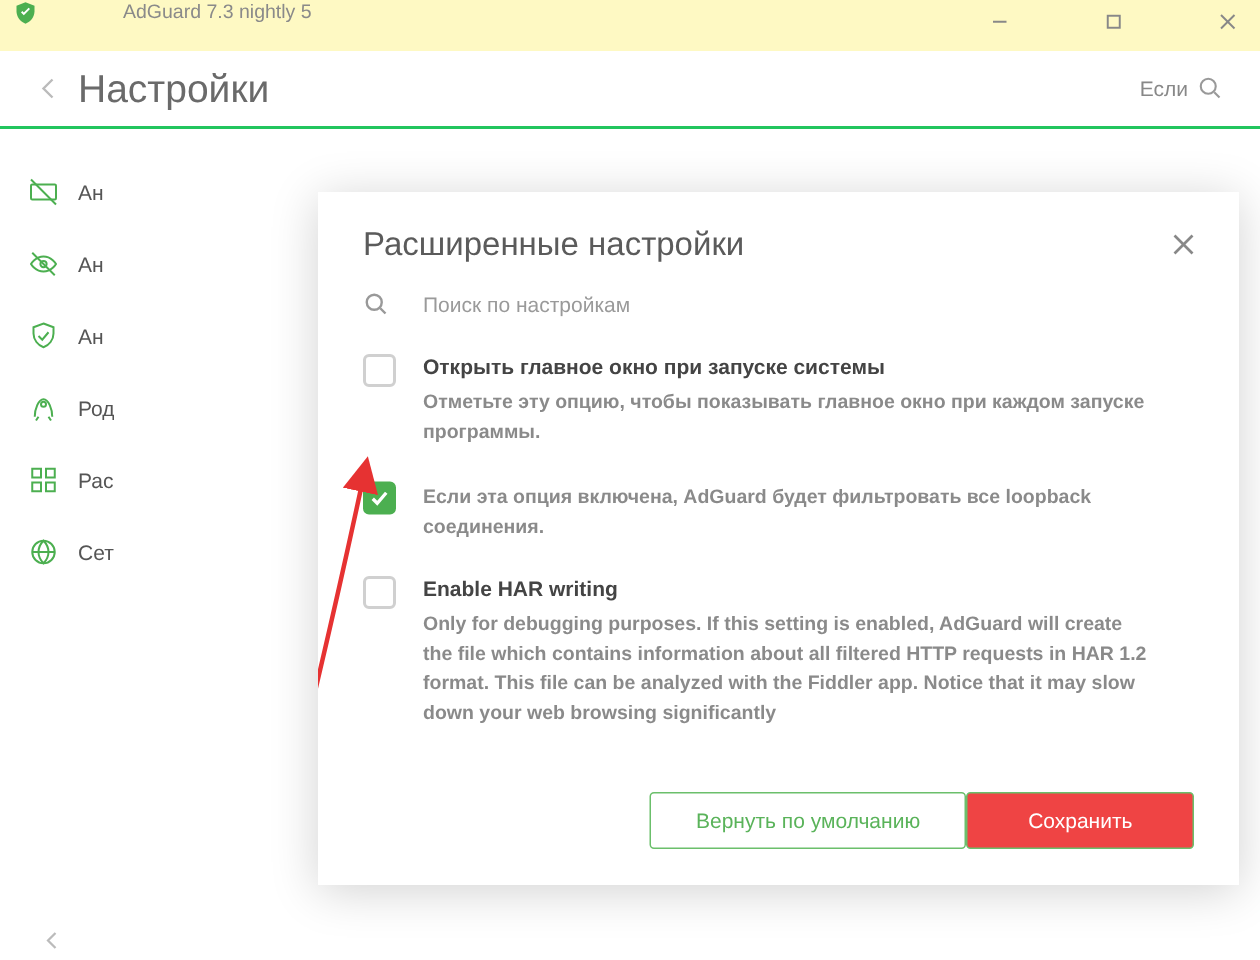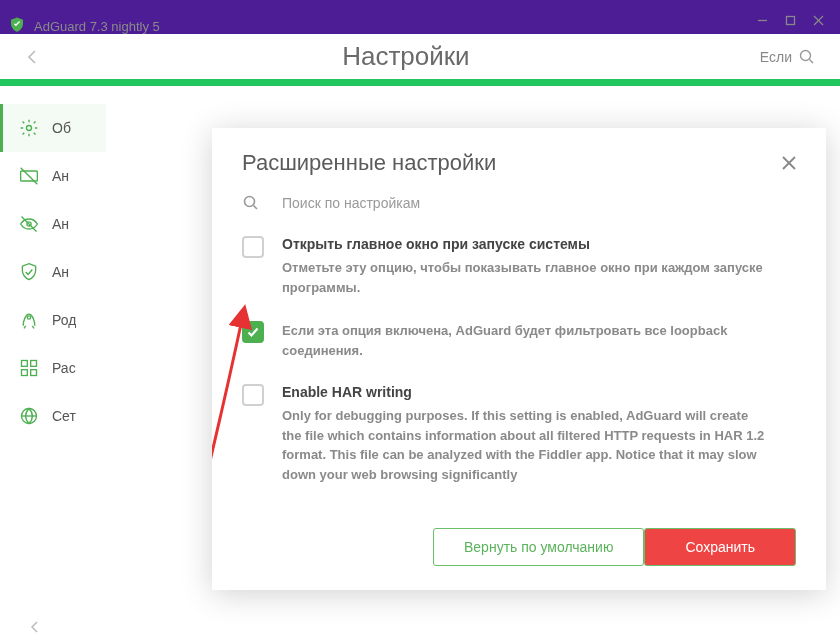--- a/index.html
+++ b/index.html
@@ -1,21 +1,21 @@
 <!DOCTYPE html>
 <html><head>
 <meta charset="utf-8">
 <style>
   * { box-sizing: border-box; margin: 0; padding: 0; }
   body { width: 840px; height: 640px; font-family: "Segoe UI", Arial, sans-serif; background: #fff; overflow: hidden; color: #333; }
-  .titlebar { height: 34px; background: #4c1d95; display: flex; align-items: flex-end; padding: 0 8px; }
+  .titlebar { height: 34px; background: #fef9c3; display: flex; align-items: flex-start; padding: 0 8px; gap: 48px; }
   .titlebar .app-icon { width: 18px; height: 18px; margin-right: 8px; }
   .titlebar .title { font-size: 13px; color: #8a8a8a; flex: 1; }
   .titlebar .win-btn { width: 28px; height: 28px; display: flex; align-items: center; justify-content: center; color: #888; font-size: 14px; cursor: pointer; }
-  .header { height: 52px; display: flex; align-items: center; padding: 0 24px; border-bottom: 7px solid #22c55e; text-align: center; }
+  .header { height: 52px; display: flex; align-items: center; padding: 0 24px; border-bottom: 2px solid #22c55e; }
   .header .back { color: #aaa; font-size: 20px; margin-right: 12px; cursor: pointer; }
   .header .page-title { font-size: 26px; color: #6a6a6a; font-weight: 300; flex: 1; }
   .header .search-label { color: #888; font-size: 14px; margin-right: 6px; }
   .header .search-icon { color: #888; }
   .content { display: flex; height: calc(100% - 86px - 26px); }
   .sidebar { width: 106px; padding-top: 18px; }
   .sidebar-item { display: flex; align-items: center; height: 48px; padding-left: 18px; color: #555; font-size: 14px; cursor: pointer; position: relative; }
   .sidebar-item.active { background: #f4faf4; }
   .sidebar-item.active::before { content: ""; position: absolute; left: 0; top: 0; bottom: 0; width: 3px; background: #4caf50; }
   .sidebar-item .s-icon { width: 22px; height: 22px; margin-right: 12px; display: flex; align-items: center; justify-content: center; }
@@ -89,29 +89,20 @@
   <span class="search-icon">
     <svg width="18" height="18" viewBox="0 0 18 18">
         <circle cx="7.5" cy="7.5" r="5" fill="none" stroke="#999" stroke-width="1.4"></circle>
         <line x1="11.5" y1="11.5" x2="15" y2="15" stroke="#999" stroke-width="1.4"></line>
       </svg>
   </span>
 </div>
 
 <div class="content">
   <div class="sidebar">
-    <div class="sidebar-item active">
-      <span class="s-icon">
-          <svg width="20" height="20" viewBox="0 0 24 24" fill="none" stroke="#4caf50" stroke-width="1.6">
-            <circle cx="12" cy="12" r="3"></circle>
-            <path d="M12 2v3M12 19v3M4.2 4.2l2.1 2.1M17.7 17.7l2.1 2.1M2 12h3M19 12h3M4.2 19.8l2.1-2.1M17.7 6.3l2.1-2.1"></path>
-          </svg>
-        </span>
-      <span class="s-label">Об</span>
-    </div>
     <div class="sidebar-item">
       <span class="s-icon">
           <svg width="20" height="20" viewBox="0 0 24 24" fill="none" stroke="#4caf50" stroke-width="1.6">
             <rect x="2" y="6" width="20" height="12" rx="1"></rect>
             <line x1="2" y1="2" x2="22" y2="22"></line>
           </svg>
         </span>
       <span class="s-label">Ан</span>
     </div>
     <div class="sidebar-item">

